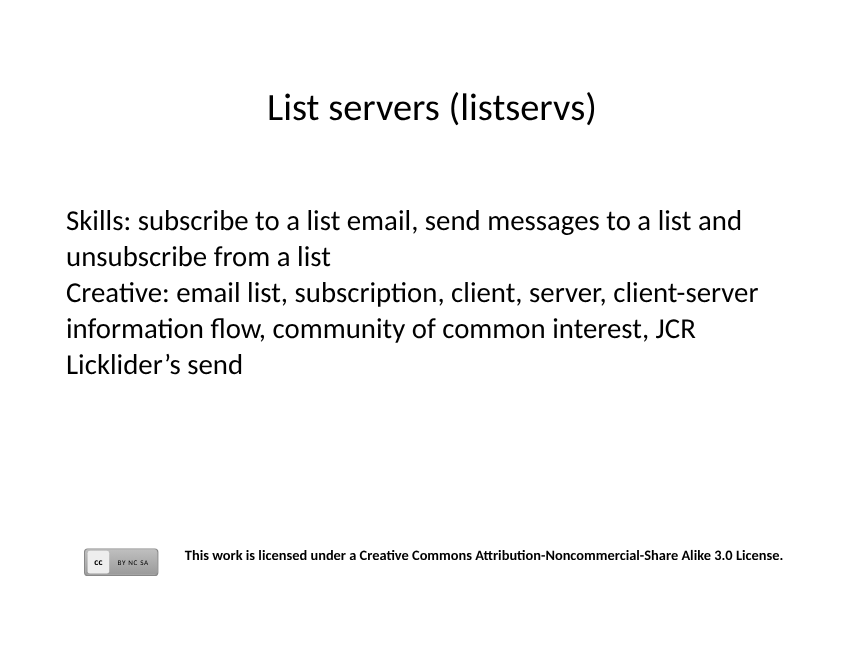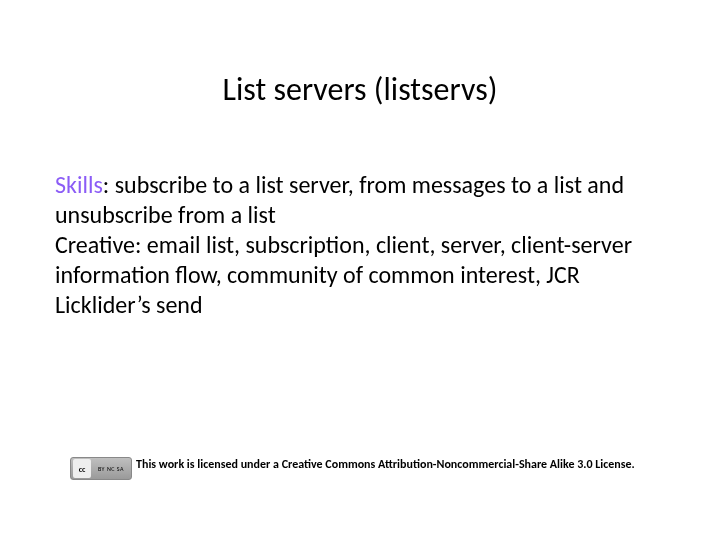--- a/index.html
+++ b/index.html
@@ -28,30 +28,30 @@
   }
   .body {
     position: absolute;
     top: 170px;
     left: 55px;
     width: 610px;
     font-size: 24px;
     line-height: 1.25;
   }
   .skills-label {
-    color: #8b5cf6;
+    color: #000000;
   }
   .footer {
     position: absolute;
     left: 55px;
     bottom: 60px;
     width: 610px;
     display: flex;
     align-items: flex-start;
-    gap: 4px;
+    gap: 22px;
     padding-left: 15px;
   }
   .cc-badge {
     flex: 0 0 auto;
     width: 60px;
     height: 21px;
     border: 1px solid #888;
     border-radius: 3px;
     background: linear-gradient(#bfbfbf, #9a9a9a);
     font-size: 7px;
@@ -95,21 +95,21 @@
   }
 </style>
 </head>
 <body>
 
 <div class="slide">
 
   <div class="title">List servers (listservs)</div>
 
   <div class="body">
-    <span class="skills-label">Skills</span><span>: subscribe to a list server, from messages to a list and unsubscribe from a list</span><br>
+    <span class="skills-label">Skills</span><span>: subscribe to a list email, send messages to a list and unsubscribe from a list</span><br>
     <span>Creative</span><span>: email list, subscription, client, server, client-server information flow, community of common interest, JCR Licklider’s send</span>
   </div>
 
   <div class="footer">
     <div class="cc-badge">
       <div class="cc-left">cc</div>
       <div class="cc-right">BY  NC  SA</div>
     </div>
     <div class="license-text">This work is licensed under a Creative Commons Attribution-Noncommercial-Share Alike 3.0 License.</div>
   </div>

